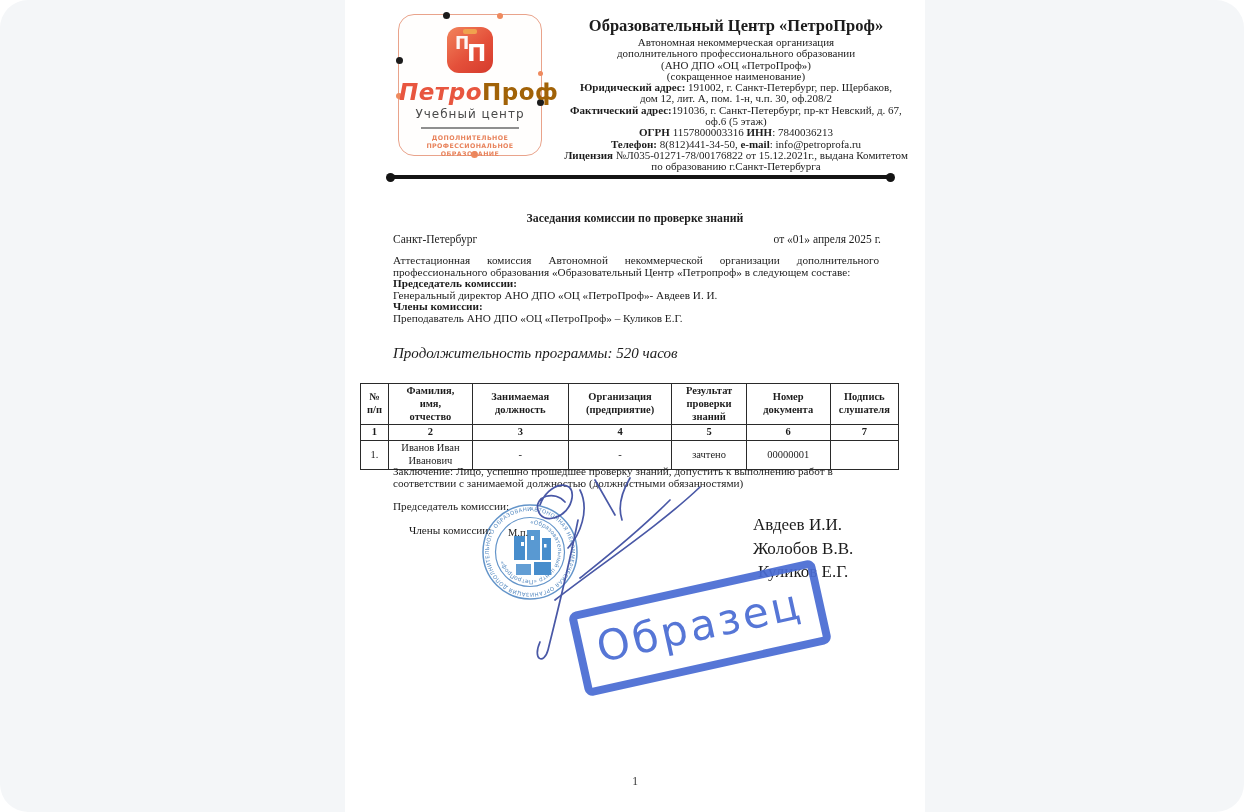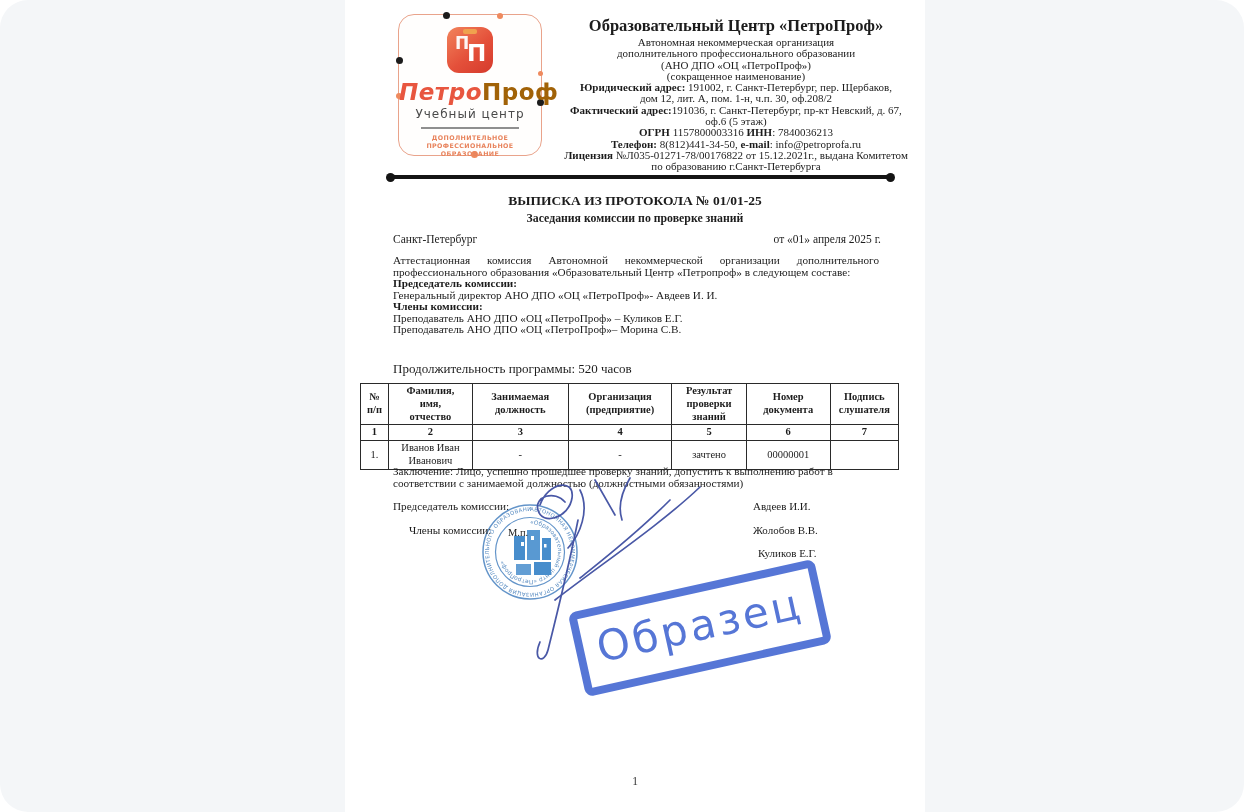--- a/index.html
+++ b/index.html
@@ -47,38 +47,38 @@
              font-size:13.5px;font-weight:bold;}
   .doc-subtitle{position:absolute;left:0;top:211px;width:100%;text-align:center;
                 font-size:11.8px;font-weight:bold;}
   .city-date{position:absolute;left:48px;top:233px;width:488px;font-size:11.5px;}
   .city-date .date{float:right;padding-left:46px;}
 
   .body-text{position:absolute;left:48px;top:255px;width:486px;}
   .bline{font-size:11.2px;line-height:11.5px;}
   .bline.just{text-align:justify;}
 
-  .duration{position:absolute;left:48px;top:361px;font-size:13px;}
+  .duration{position:absolute;left:48px;top:345px;font-size:15px;font-style:italic;}
 
   
   .table-wrap{position:absolute;left:15px;top:383px;width:539px;}
   table{width:100%;border-collapse:collapse;table-layout:fixed;}
   col.c0{width:5.2%;}col.c1{width:15.6%;}col.c2{width:17.8%;}col.c3{width:19.3%;}
   col.c4{width:13.8%;}col.c5{width:15.6%;}col.c6{width:12.7%;}
   th,td{border:1px solid #2a2a2a;text-align:center;vertical-align:middle;
         font-size:10.5px;line-height:1.22;padding:1px 2px;white-space:pre-line;}
   th{font-weight:bold;height:31px;}
   tr.nums td{font-weight:bold;height:13px;}
   tr.datarow td{height:24px;}
 
   .conclusion{position:absolute;left:48px;top:466px;width:486px;font-size:11.2px;line-height:11.6px;}
 
   
   .sig-label{position:absolute;font-size:11.2px;}
-  .sig-name{position:absolute;font-size:11px;}
+  .sig-name{position:absolute;font-size:17px;margin-top:15px;}
 
   .seal-svg{position:absolute;left:85px;top:460px;width:290px;height:230px;}
 
   
   .stamp{position:absolute;left:229px;top:585px;width:252px;height:86px;
          border:8px solid #4a6cd3;border-radius:8px;box-sizing:border-box;
          transform:rotate(-12.5deg);display:flex;align-items:center;justify-content:center;
          opacity:.93;background:rgba(255,255,255,0);}
   .stamp-text{font-family:"DejaVu Sans", sans-serif;font-size:42px;color:#4a6cd3;
               letter-spacing:3px;line-height:1;padding-bottom:4px;}
@@ -127,35 +127,33 @@
             <div class="hline"><span>оф.6 (5 этаж)</span></div>
             <div class="hline"><span class="b">ОГРН</span><span> 1157800003316 </span><span class="b">ИНН</span><span>: 7840036213</span></div>
             <div class="hline"><span class="b">Телефон:</span><span> 8(812)441-34-50, </span><span class="b">e-mail</span><span>: info@petroprofa.ru</span></div>
             <div class="hline"><span class="b">Лицензия</span><span> №Л035-01271-78/00176822 от 15.12.2021г., выдана Комитетом</span></div>
             <div class="hline"><span>по образованию г.Санкт-Петербурга</span></div>
           </div>
       </div>
 
       <div class="divider"></div>
 
-      <div class="doc-title">ВЫПИСКА ИЗ ПРОТОКОЛА № 01/01-25</div>
       <div class="doc-subtitle">Заседания комиссии по проверке знаний</div>
 
       <div class="city-date">
         <span class="date">от «01» апреля 2025 г.</span>
         <span>Санкт-Петербург</span>
       </div>
 
       <div class="body-text" id="body-paragraphs">
           <div class="bline just"><span>Аттестационная комиссия Автономной некоммерческой организации дополнительного профессионального образования «Образовательный Центр «Петропроф» в следующем составе:</span></div>
           <div class="bline"><span class="b">Председатель комиссии:</span></div>
           <div class="bline"><span>Генеральный директор АНО ДПО «ОЦ «ПетроПроф»- Авдеев И. И.</span></div>
           <div class="bline"><span class="b">Члены комиссии:</span></div>
           <div class="bline"><span>Преподаватель АНО ДПО «ОЦ «ПетроПроф» – Куликов Е.Г.</span></div>
-          <div class="bline"><span>Преподаватель АНО ДПО «ОЦ «ПетроПроф»– Морина С.В.</span></div>
         </div>
 
       <div class="duration">Продолжительность программы: 520 часов</div>
 
       <div class="table-wrap">
         <table>
           <colgroup>
               <col class="c0">
               <col class="c1">
               <col class="c2">

